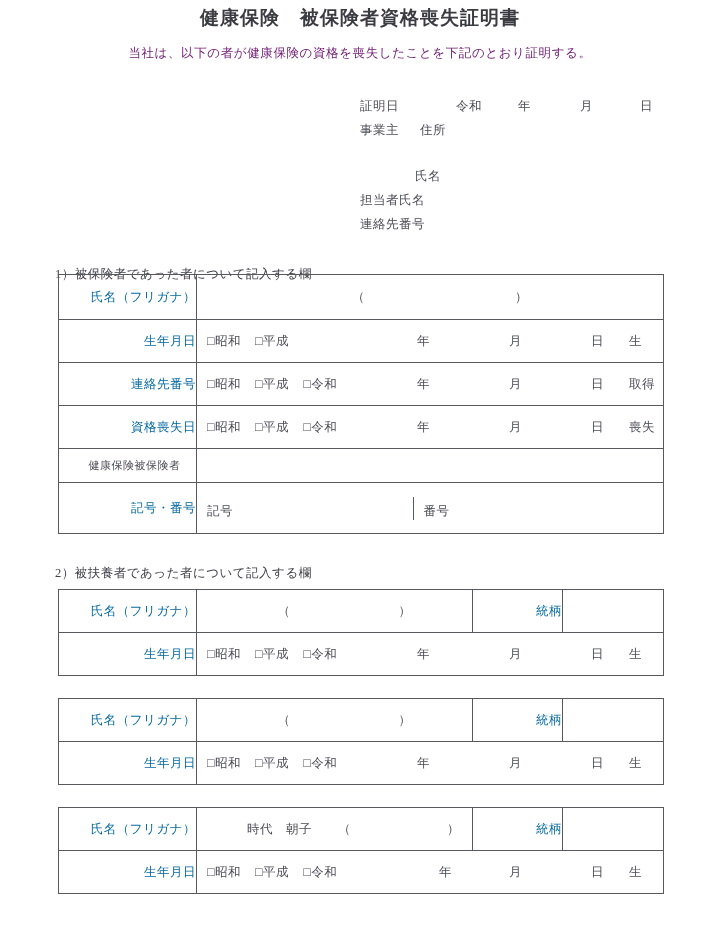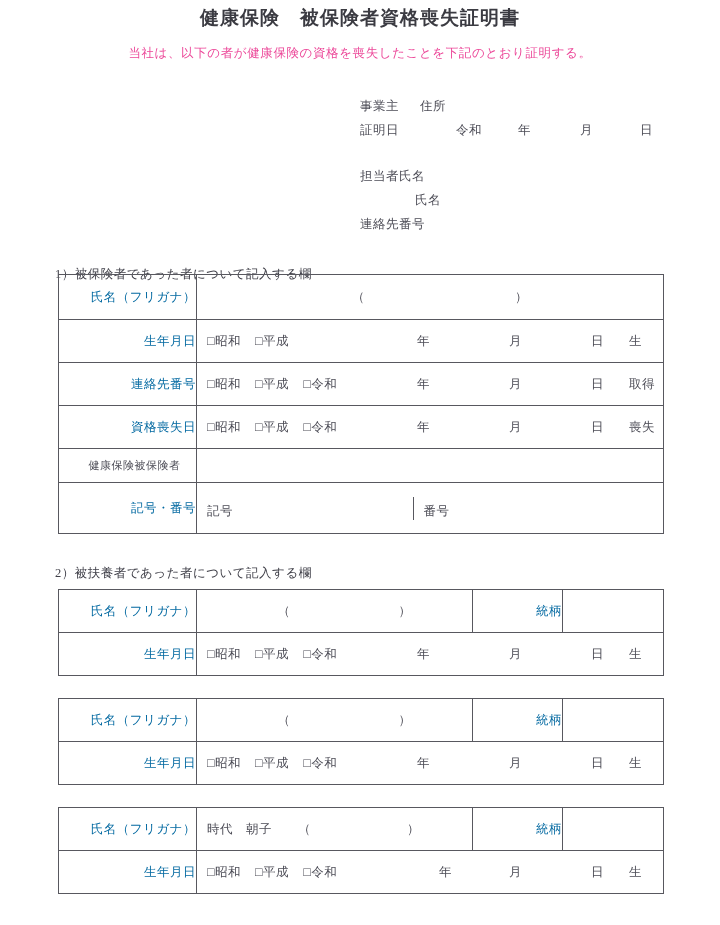--- a/index.html
+++ b/index.html
@@ -29,21 +29,21 @@
     font-weight: bold;
     color: #3b3b42;
     letter-spacing: 1px;
     margin: 0;
     padding-top: 5px;
     line-height: 1.4;
   }
   .doc-subtitle {
     text-align: center;
     font-size: 12.5px;
-    color: #ec4899;
+    color: #701a75;
     margin: 0;
     padding-top: 13px;
     letter-spacing: 0.6px;
   }
 
   
   .issuer {
     position: absolute;
     left: 360px;
     top: 100px;
@@ -143,40 +143,40 @@
 <body>
 
 <div class="page">
 
   <h1 class="doc-title">健康保険　被保険者資格喪失証明書</h1>
   <p class="doc-subtitle">当社は、以下の者が健康保険の資格を喪失したことを下記のとおり証明する。</p>
 
   <div class="issuer">
 
     <div class="issuer-row">
-      <span class="iss-sub">事業主</span>
-      <span>住所</span>
-    </div>
-
-    <div class="issuer-row">
       <span class="iss-label">証明日</span>
       <span class="iss-era">令和</span>
       <span class="iss-y">年</span>
       <span class="iss-m">月</span>
       <span class="iss-d">日</span>
     </div>
 
+    <div class="issuer-row">
+      <span class="iss-sub">事業主</span>
+      <span>住所</span>
+    </div>
+
     <div class="issuer-gap"></div>
+
+    <div class="issuer-row issuer-name-row">
+      <span>氏名</span>
+    </div>
 
     <div class="issuer-row">
       <span>担当者氏名</span>
-    </div>
-
-    <div class="issuer-row issuer-name-row">
-      <span>氏名</span>
     </div>
 
     <div class="issuer-row">
       <span>連絡先番号</span>
     </div>
   </div>
 
   <div class="section-heading" style="left:55px; top:266px;">1）被保険者であった者について記入する欄</div>
 
   <table class="form" style="left:58px; top:274px; width:605px;">
@@ -383,21 +383,21 @@
       <col style="width:138px;">
       <col style="width:276px;">
       <col style="width:90px;">
       <col style="width:101px;">
     </colgroup>
     <tbody>
       <tr>
         <td class="lbl" style="height:42px;">氏名（フリガナ）</td>
         <td>
           <div class="namerow">
-            <span class="name-value" style="margin-right:26px;">時代　朝子</span>
+            <span class="name-value" style="margin-right:26px;margin-left:40px;">時代　朝子</span>
             <span class="paren-wrap">
               <span>（</span>
               <span class="paren-space" style="width:96px;"></span>
               <span>）</span>
             </span>
           </div>
         </td>
         <td class="lbl">統柄</td>
         <td>
           <div class="cell-pad"></div>

